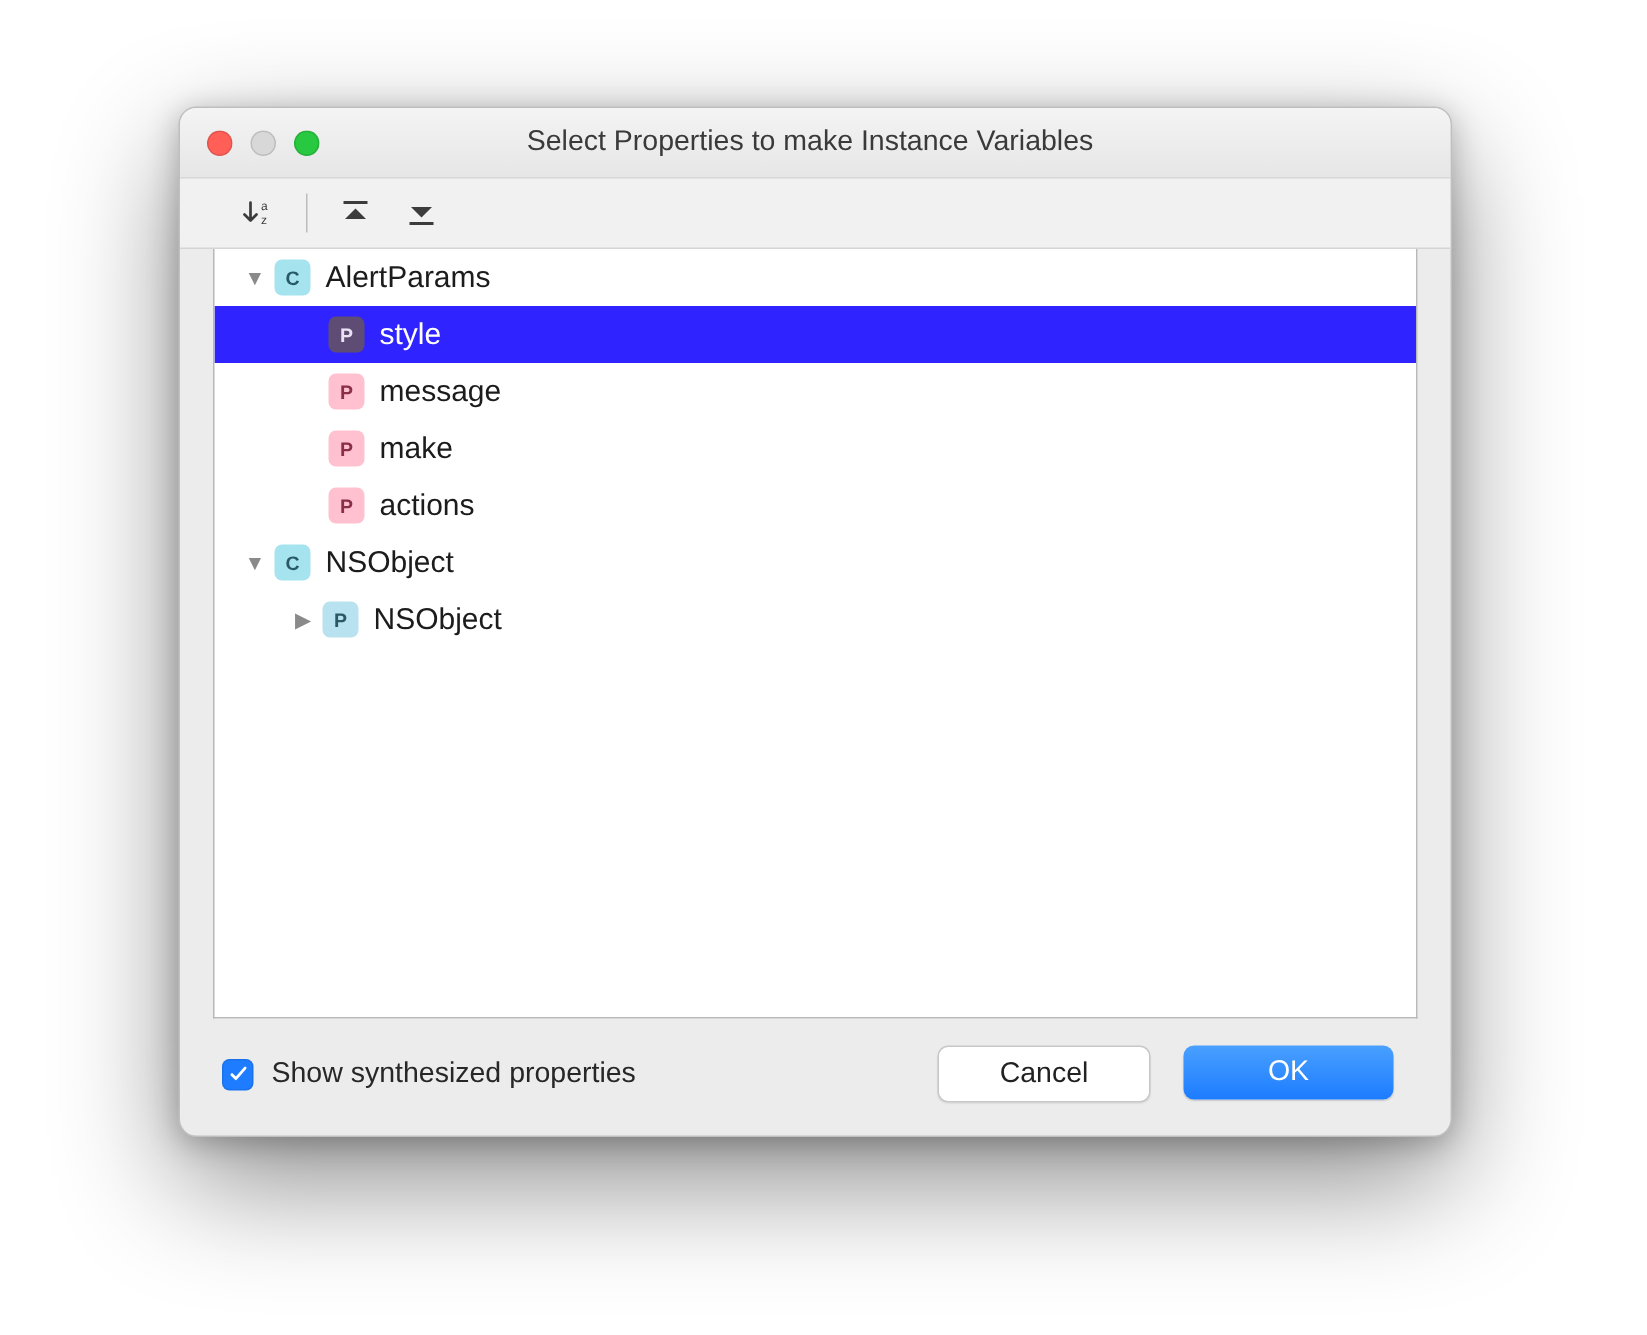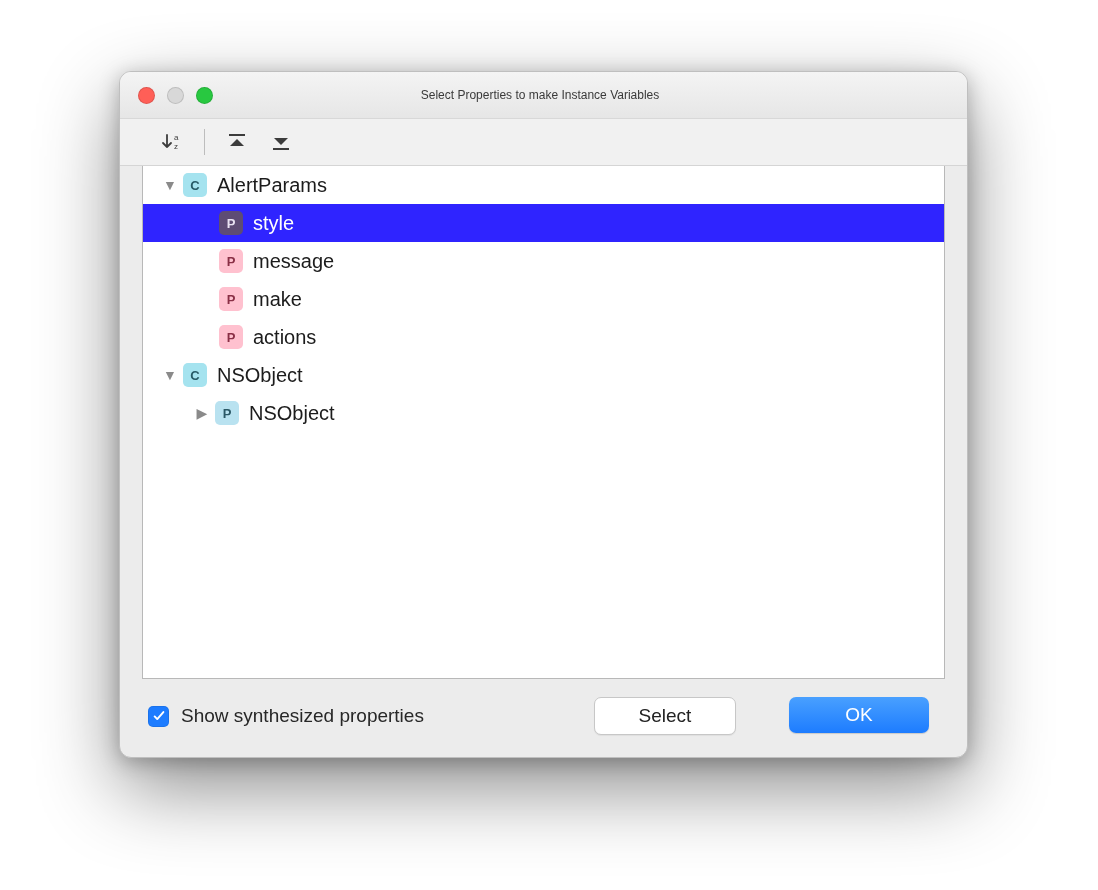--- a/index.html
+++ b/index.html
@@ -49,21 +49,21 @@
     border-radius: 50%;
     border: 1px solid rgba(0,0,0,0.12);
     box-sizing: border-box;
   }
   .tl.red { background: #ff5f57; }
   .tl.yellow { background: #d8d8d8; }
   .tl.green { background: #28c840; }
   .titlebar-title {
     flex: 1;
     text-align: center;
-    font-size: 12px;
+    font-size: 19px;
     color: #3a3a3a;
     padding-right: 100px;
   }
 
   .toolbar {
     height: 46px;
     background: #f1f1f1;
     border-bottom: 1px solid #d5d5d5;
     display: flex;
     align-items: center;
@@ -178,21 +178,20 @@
     display: inline-flex;
     align-items: center;
     justify-content: center;
     cursor: pointer;
     user-select: none;
   }
   .btn.default {
     background: linear-gradient(#49a0ff, #1d7cff);
     color:#fff;
     box-shadow: 0 1px 1px rgba(0,0,0,0.15);
-    margin-left: 31px;
   }
   .btn.normal {
     background: #fff;
     color: #222;
     border: 1px solid #c7c7c7;
     box-shadow: 0 1px 1px rgba(0,0,0,0.06);
   }
 </style>
 </head>
 <body>
@@ -279,19 +278,19 @@
     <div class="footer">
       <label class="chk-wrap">
         <span class="chk">
           <svg viewBox="0 0 16 16">
               <path d="M3 8.5 l3 3 l7 -8" stroke="#fff" stroke-width="2.2" fill="none" stroke-linecap="round" stroke-linejoin="round"></path>
             </svg>
         </span>
         <span>Show synthesized properties</span>
       </label>
       <div class="buttons">
-        <div class="btn normal">Select</div>
+        <div class="btn normal">Cancel</div>
         <div class="btn default">OK</div>
       </div>
     </div>
 
   </div>
 </div>
 
 </body></html>

